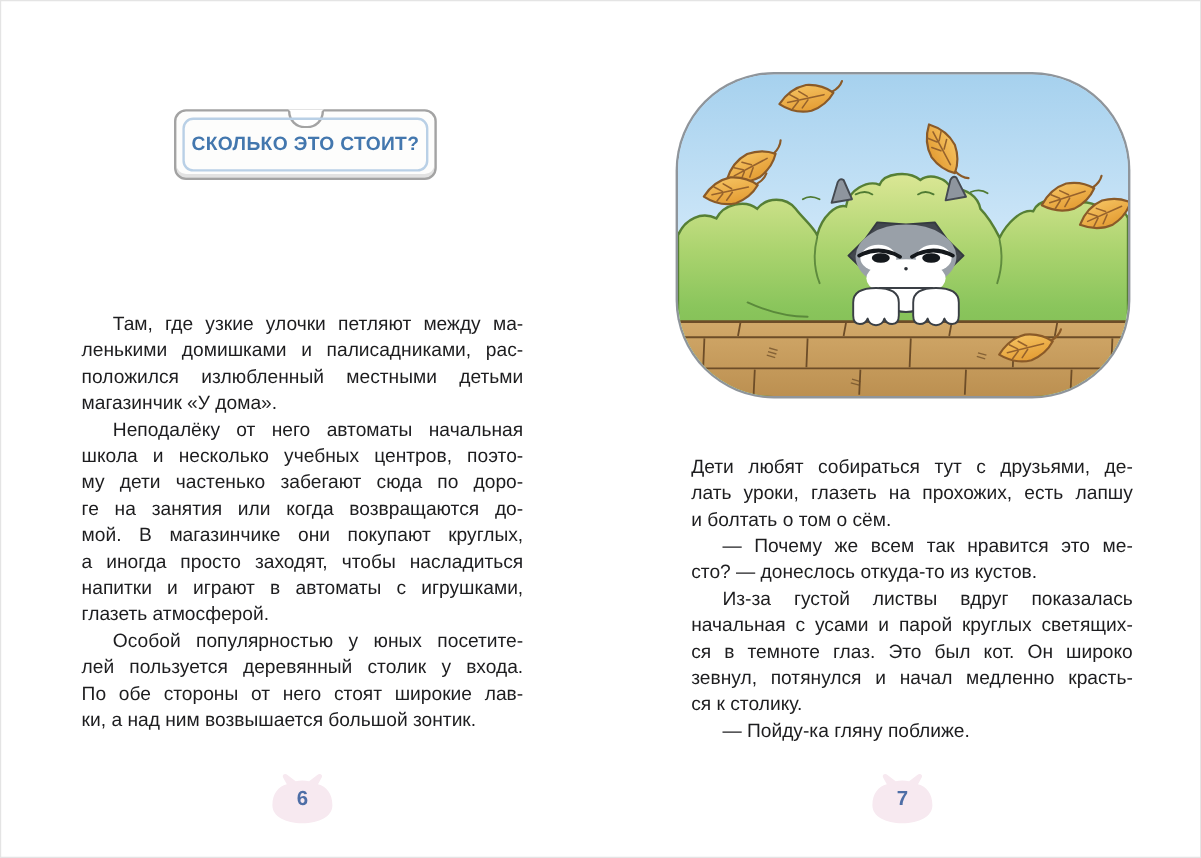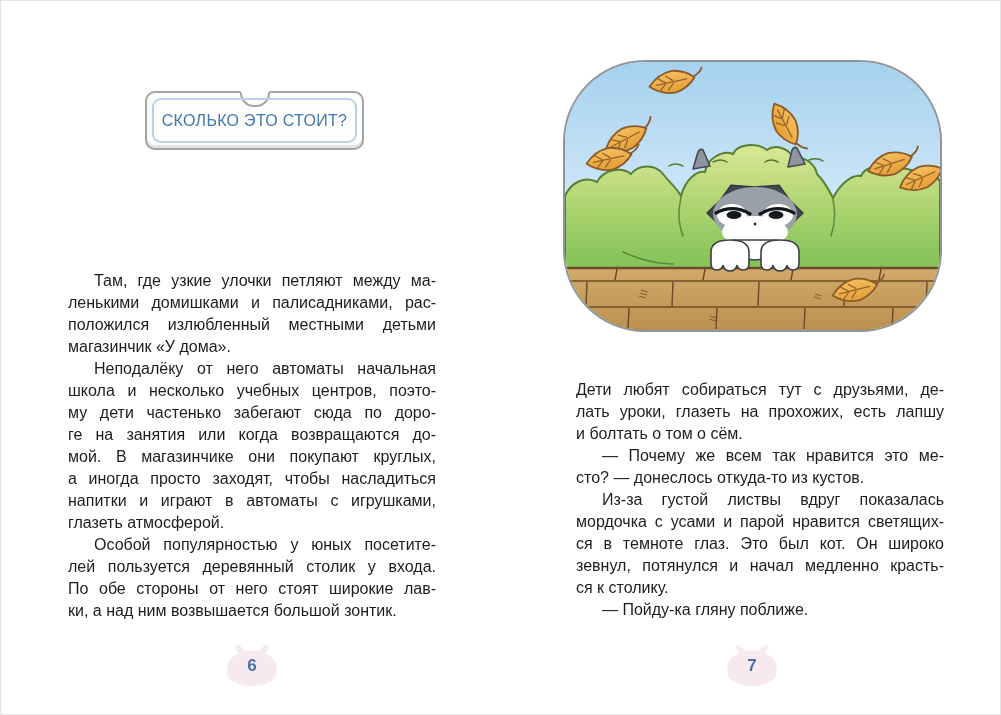--- a/index.html
+++ b/index.html
@@ -21,28 +21,28 @@
     position:absolute;top:-2px;left:50%;transform:translateX(-50%);
     width:26px;height:12px;background:#ffffff;
     border:2px solid #a3a3a3;border-top:2px solid #ffffff;
     border-radius:0 0 14px 14px;
   }
   .price-sign-inner{
     position:absolute;inset:5px;border:2px solid #b9d0e6;border-radius:9px;
     display:flex;align-items:center;justify-content:center;
   }
   .price-sign-text{
-    color:#4377ae;font-weight:normal;font-size:16px;letter-spacing:.3px;white-space:nowrap;
+    color:#4377ae;font-weight:bold;font-size:16px;letter-spacing:.3px;white-space:nowrap;
   }
   
   .text-col{
     position:absolute;width:368px;
     font-size:16px;line-height:22px;color:#1d1d1f;
   }
-  .left-col{left:68px;top:270px;}
+  .left-col{left:68px;top:260px;}
   .right-col{left:576px;top:379px;}
   .para{margin:0;}
   .line{text-align:justify;text-align-last:justify;white-space:normal;}
   .line.last{text-align-last:left;}
   .para.indent .line.first{text-indent:26px;}
   
   .page-badge{position:absolute;top:644px;width:60px;height:43px;}
   .badge-left{left:222px;}
   .badge-right{left:722px;}
   .page-badge svg{position:absolute;inset:0;}
@@ -207,21 +207,21 @@
           <div class="line first">Дети любят собираться тут с друзьями, де-</div>
           <div class="line">лать уроки, глазеть на прохожих, есть лапшу</div>
           <div class="line last">и болтать о том о сём.</div>
         </div>
         <div class="para indent">
           <div class="line first">— Почему же всем так нравится это ме-</div>
           <div class="line last">сто? — донеслось откуда-то из кустов.</div>
         </div>
         <div class="para indent">
           <div class="line first">Из-за густой листвы вдруг показалась</div>
-          <div class="line">мордочка с усами и парой нравится светящих-</div>
+          <div class="line">начальная с усами и парой круглых светящих-</div>
           <div class="line">ся в темноте глаз. Это был кот. Он широко</div>
           <div class="line">зевнул, потянулся и начал медленно красть-</div>
           <div class="line last">ся к столику.</div>
         </div>
         <div class="para indent">
           <div class="line first last">— Пойду-ка гляну поближе.</div>
         </div>
       </div>
 
     <div class="page-badge badge-right">

